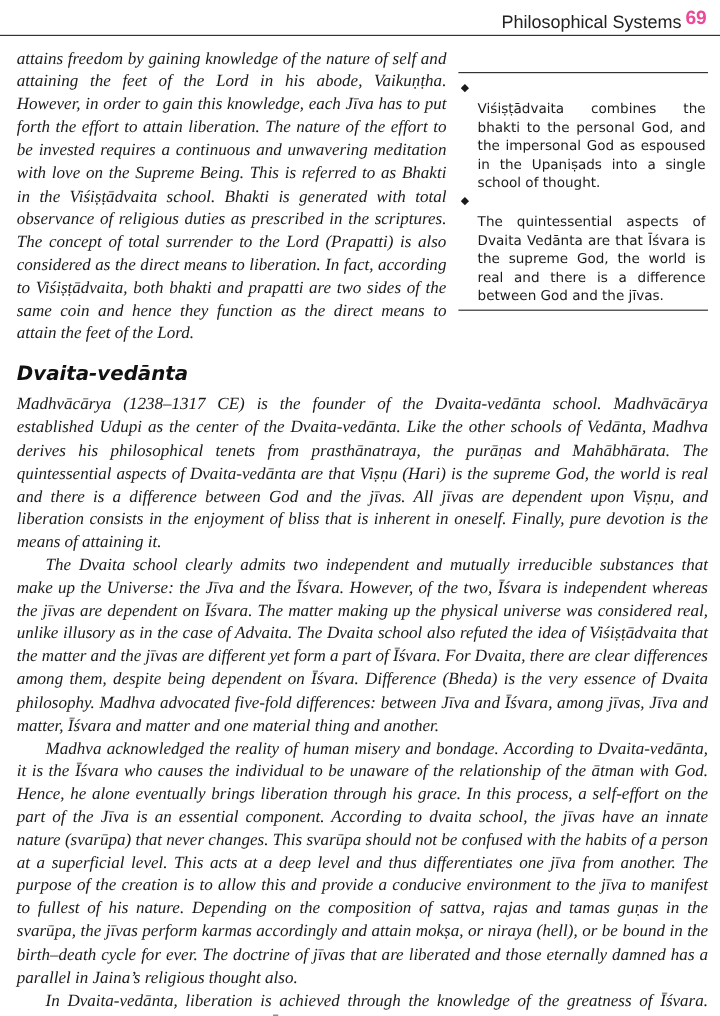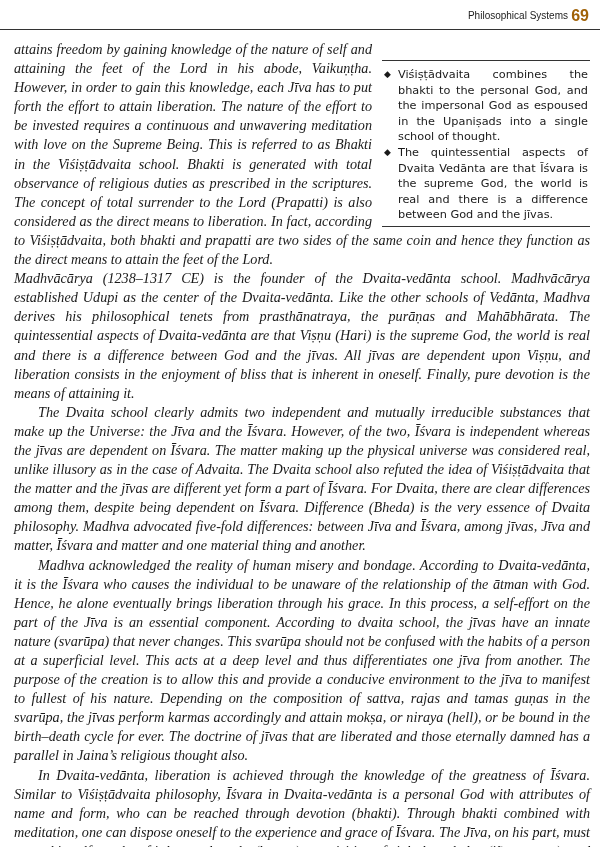--- a/index.html
+++ b/index.html
@@ -8,44 +8,44 @@
       font-family: "Liberation Serif", "DejaVu Serif", serif;
       color: #1a1a1a;
     }
     .header {
       position: absolute; left: 0; right: 0; top: 0; height: 29px;
       border-bottom: 1.5px solid #333;
     }
     .header-title {
       position: absolute; right: 32px; top: 10px;
       font-family: "Liberation Sans", "DejaVu Sans", sans-serif;
-      font-size: 10px; color: #222;
+      font-size: 15px; color: #222;
     }
     .page-number {
       position: absolute; right: 11px; top: 7px;
       font-family: "Liberation Sans", "DejaVu Sans", sans-serif;
-      font-weight: bold; font-size: 16px; color: #a16207;
+      font-weight: bold; font-size: 16px; color: #ec4899;
     }
     .content {
       position: absolute; left: 14px; width: 576px; top: 40px;
       font-size: 14.2px; line-height: 19.1px;
     }
     p { margin: 0; text-align: justify; font-style: italic; }
     .indent { text-indent: 24px; }
     .intro-wrap { position: relative; }
     .sidebar {
       float: right; width: 208px; margin-left: 10px; margin-top: 20px;
       border-top: 1.5px solid #333; border-bottom: 1.5px solid #333;
       padding: 6px 0 3px 0;
       font-family: "DejaVu Sans", "Liberation Sans", sans-serif;
       font-size: 11.3px; line-height: 15.6px; color: #1a1a1a;
     }
     .sidebar-item { display: flex; margin-bottom: 0; }
     .bullet { width: 14px; flex: 0 0 14px; font-size: 9px; padding-left: 2px; }
-    .sidebar-text { text-align: justify; flex: 1; padding-right: 2px; }
+    .sidebar-text { text-align: justify; flex: 1; padding-right: 2px; margin-top: 16px; }
     .section-heading {
       font-family: "DejaVu Sans", "Liberation Sans", sans-serif;
       font-weight: bold; font-style: italic;
       font-size: 16.5px; margin: 14px 0 7px 0; color: #111;
     }
   </style>
 </head>
 <body>
 
 <div class="header">
@@ -61,18 +61,19 @@
         <span class="sidebar-text">Viśiṣṭādvaita combines the bhakti to the personal God, and the impersonal God as espoused in the Upaniṣads into a single school of thought.</span>
       </div>
       <div class="sidebar-item">
         <span class="bullet">◆</span>
         <span class="sidebar-text">The quintessential aspects of Dvaita Vedānta are that Īśvara is the supreme God, the world is real and there is a difference between God and the jīvas.</span>
       </div>
     </aside>
     <p>attains freedom by gaining knowledge of the nature of self and attaining the feet of the Lord in his abode, Vaikuṇṭha. However, in order to gain this knowledge, each Jīva has to put forth the effort to attain liberation. The nature of the effort to be invested requires a continuous and unwavering meditation with love on the Supreme Being. This is referred to as Bhakti in the Viśiṣṭādvaita school. Bhakti is generated with total observance of religious duties as prescribed in the scriptures. The concept of total surrender to the Lord (Prapatti) is also considered as the direct means to liberation. In fact, according to Viśiṣṭādvaita, both bhakti and prapatti are two sides of the same coin and hence they function as the direct means to attain the feet of the Lord.</p>
   </div>
 
+  <h2 class="section-heading">Dvaita-vedānta</h2>
 
   <p>Madhvācārya (1238–1317 CE) is the founder of the Dvaita-vedānta school. Madhvācārya established Udupi as the center of the Dvaita-vedānta. Like the other schools of Vedānta, Madhva derives his philosophical tenets from prasthānatraya, the purāṇas and Mahābhārata. The quintessential aspects of Dvaita-vedānta are that Viṣṇu (Hari) is the supreme God, the world is real and there is a difference between God and the jīvas. All jīvas are dependent upon Viṣṇu, and liberation consists in the enjoyment of bliss that is inherent in oneself. Finally, pure devotion is the means of attaining it.</p>
   <p class="indent">The Dvaita school clearly admits two independent and mutually irreducible substances that make up the Universe: the Jīva and the Īśvara. However, of the two, Īśvara is independent whereas the jīvas are dependent on Īśvara. The matter making up the physical universe was considered real, unlike illusory as in the case of Advaita. The Dvaita school also refuted the idea of Viśiṣṭādvaita that the matter and the jīvas are different yet form a part of Īśvara. For Dvaita, there are clear differences among them, despite being dependent on Īśvara. Difference (Bheda) is the very essence of Dvaita philosophy. Madhva advocated five-fold differences: between Jīva and Īśvara, among jīvas, Jīva and matter, Īśvara and matter and one material thing and another.</p>
   <p class="indent">Madhva acknowledged the reality of human misery and bondage. According to Dvaita-vedānta, it is the Īśvara who causes the individual to be unaware of the relationship of the ātman with God. Hence, he alone eventually brings liberation through his grace. In this process, a self-effort on the part of the Jīva is an essential component. According to dvaita school, the jīvas have an innate nature (svarūpa) that never changes. This svarūpa should not be confused with the habits of a person at a superficial level. This acts at a deep level and thus differentiates one jīva from another. The purpose of the creation is to allow this and provide a conducive environment to the jīva to manifest to fullest of his nature. Depending on the composition of sattva, rajas and tamas guṇas in the svarūpa, the jīvas perform karmas accordingly and attain mokṣa, or niraya (hell), or be bound in the birth–death cycle for ever. The doctrine of jīvas that are liberated and those eternally damned has a parallel in Jaina’s religious thought also.</p>
   <p class="indent">In Dvaita-vedānta, liberation is achieved through the knowledge of the greatness of Īśvara. Similar to Viśiṣṭādvaita philosophy, Īśvara in Dvaita-vedānta is a personal God with attributes of name and form, who can be reached through devotion (bhakti). Through bhakti combined with meditation, one can dispose oneself to the experience and grace of Īśvara. The Jīva, on his part, must prove himself worthy of it by good works (karma), acquisition of right knowledge (jñāna-yoga), and single-minded devotion (bhakti-yoga).</p>
 </div>
 
 </body></html>

